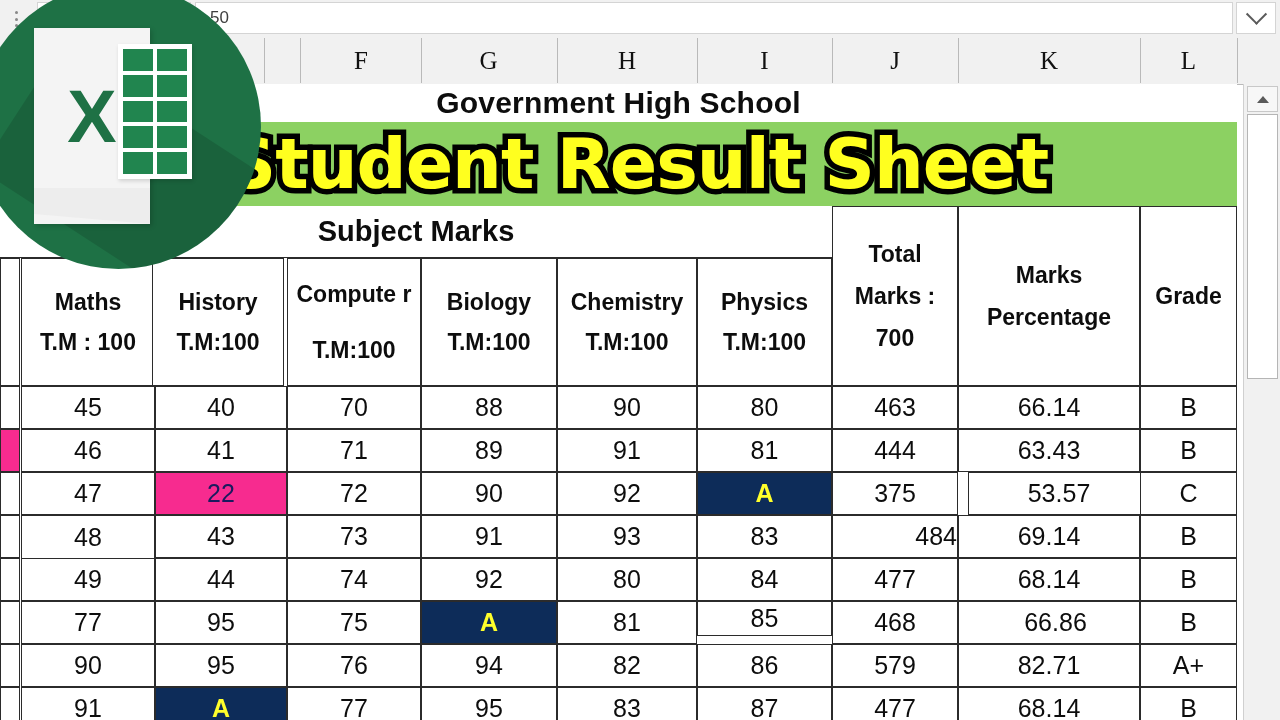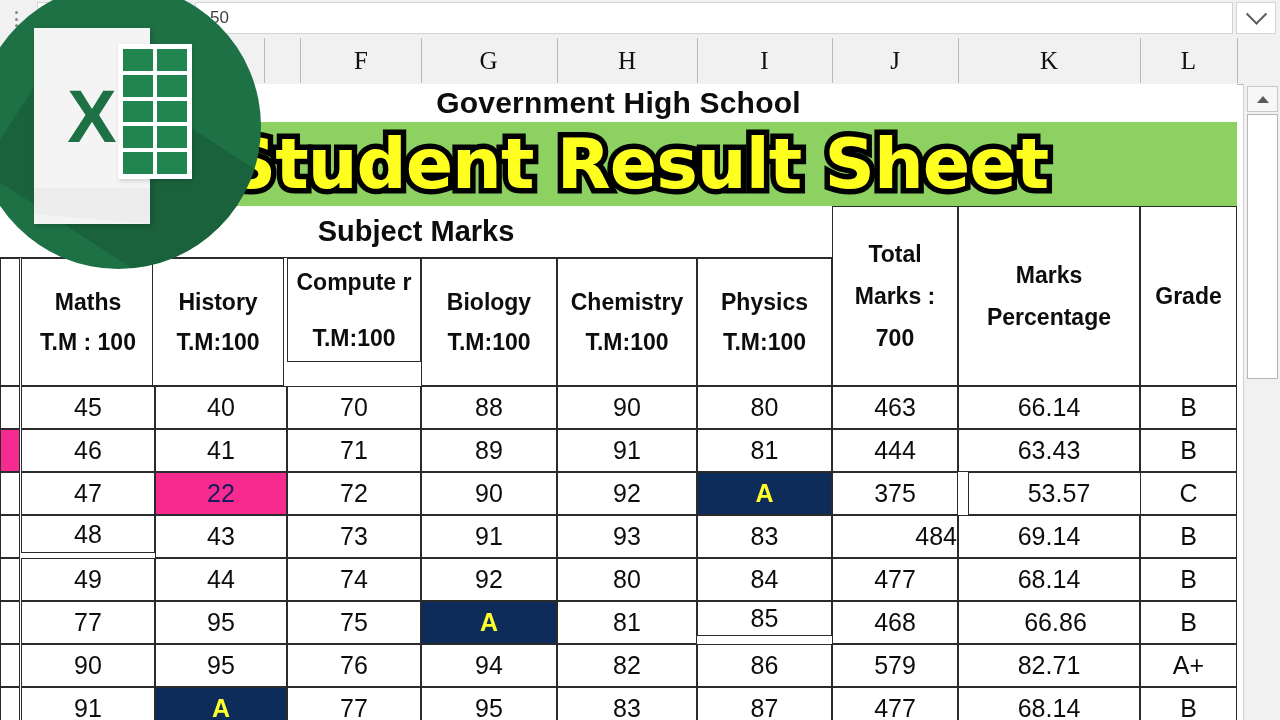--- a/index.html
+++ b/index.html
@@ -144,21 +144,21 @@
         <span class="v"></span>
       </div>
       <div class="gcell hdr" style="left: 21px; top: 174px; width: 134px; height: 128px;">
         <span>Maths</span>
         <span style="margin-top: 12px;">T.M : 100</span>
       </div>
       <div class="gcell hdr" style="left: 152px; top: 174px; width: 132px; height: 128px;">
         <span>History</span>
         <span style="margin-top: 12px;">T.M:100</span>
       </div>
-      <div class="gcell hdr" style="left: 287px; top: 174px; width: 134px; height: 104px; gap: 16px;">
+      <div class="gcell hdr" style="left: 287px; top: 174px; width: 134px; height: 128px; gap: 16px;">
         <span>Compute r</span>
         <span style="margin-top: 12px;">T.M:100</span>
       </div>
       <div class="gcell hdr" style="left: 421px; top: 174px; width: 136px; height: 128px;">
         <span>Biology</span>
         <span style="margin-top: 12px;">T.M:100</span>
       </div>
       <div class="gcell hdr" style="left: 557px; top: 174px; width: 140px; height: 128px;">
         <span>Chemistry</span>
         <span style="margin-top: 12px;">T.M:100</span>
@@ -265,21 +265,21 @@
       </div>
       <div class="gcell data" style="left: 958px; top: 388px; width: 182px; height: 43px; margin-left: 10px;">
         <span class="v">53.57</span>
       </div>
       <div class="gcell data" style="left: 1140px; top: 388px; width: 97px; height: 43px;">
         <span class="v">C</span>
       </div>
       <div class="gcell " style="left: 0px; top: 431px; width: 20px; height: 43px;">
         <span class="v"></span>
       </div>
-      <div class="gcell data" style="left: 21px; top: 431px; width: 134px; height: 38px;">
+      <div class="gcell data" style="left: 21px; top: 431px; width: 134px; height: 44px;">
         <span class="v">48</span>
       </div>
       <div class="gcell data" style="left: 155px; top: 431px; width: 132px; height: 43px;">
         <span class="v">43</span>
       </div>
       <div class="gcell data" style="left: 287px; top: 431px; width: 134px; height: 43px;">
         <span class="v">73</span>
       </div>
       <div class="gcell data" style="left: 421px; top: 431px; width: 136px; height: 43px;">
         <span class="v">91</span>

